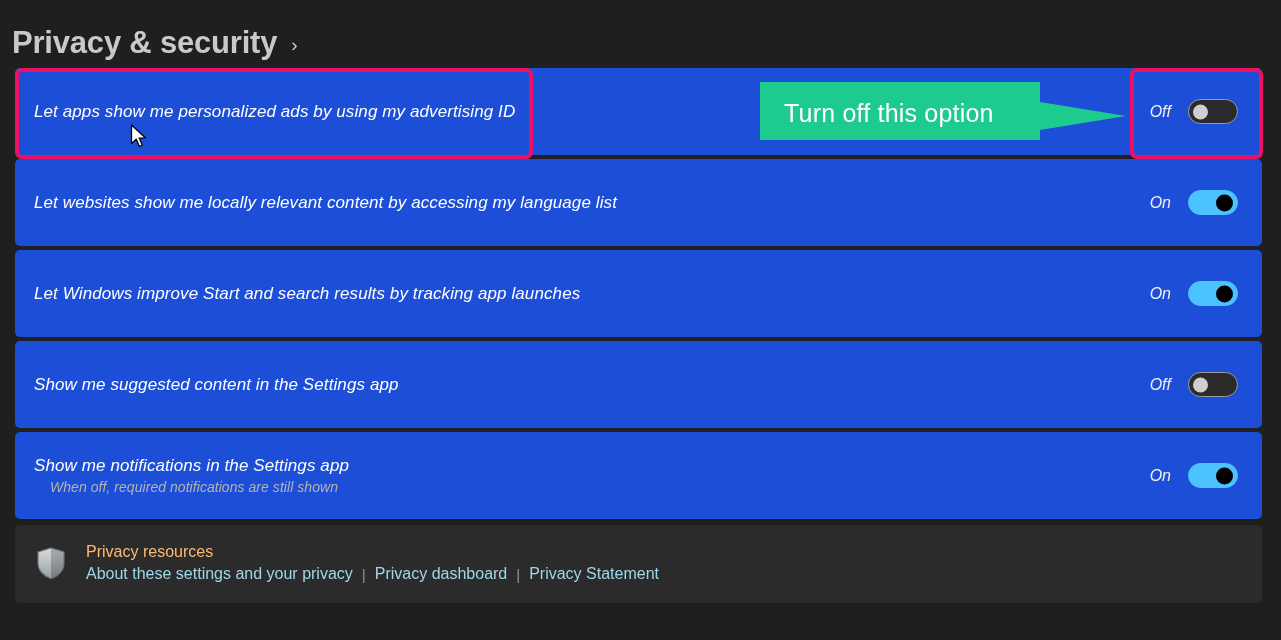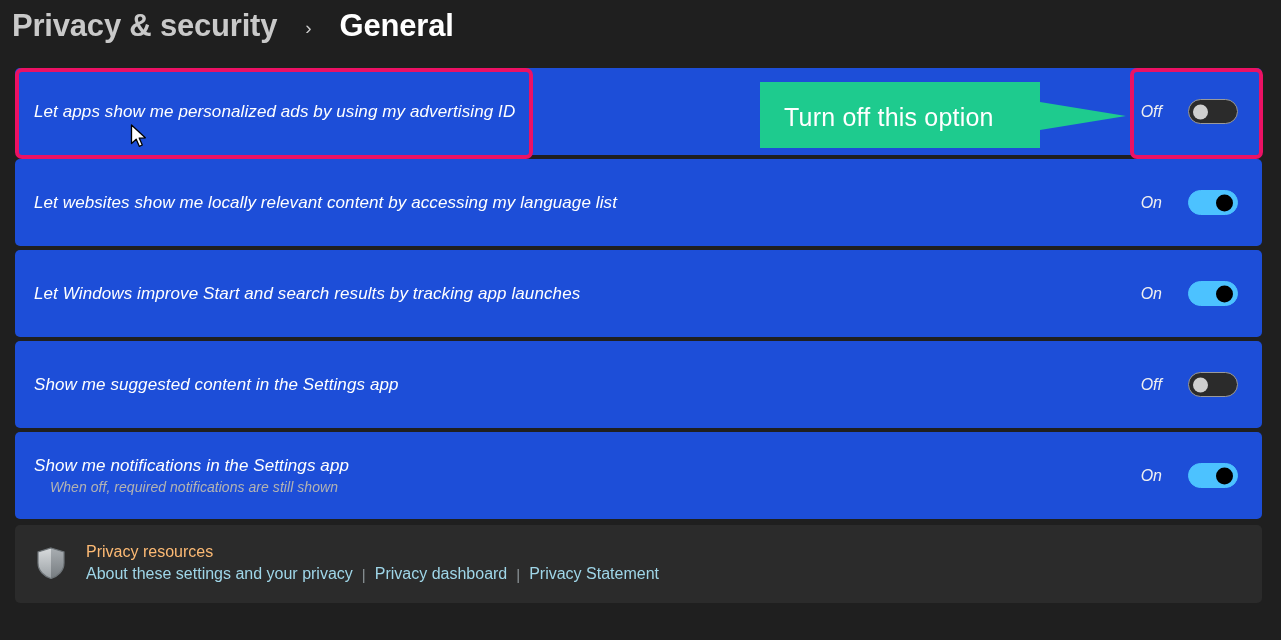--- a/index.html
+++ b/index.html
@@ -15,25 +15,25 @@
     background: #1f1f1f;
     font-family: "Liberation Sans", sans-serif;
     color: #ffffff;
     position: relative;
   }
 
   
   .breadcrumb {
     position: absolute;
     left: 12px;
-    top: 1px;
+    top: 18px;
     height: 50px;
     display: flex;
     align-items: center;
-    gap: 28px;
+    gap: 14px;
     white-space: nowrap;
   }
   .bc-parent {
     font-size: 31px;
     font-weight: 600;
     color: #c9c9c9;
     letter-spacing: -0.2px;
   }
   .bc-chevron {
     font-size: 19px;
@@ -78,21 +78,21 @@
   .row-sub {
     font-size: 14px;
     color: #b3b3b3;
     letter-spacing: 0.05px;
     margin-left: 16px;
   }
 
   .row-control {
     display: flex;
     align-items: center;
-    gap: 26px;
+    gap: 17px;
     flex-shrink: 0;
   }
   .state-label {
     font-size: 16px;
     color: #f0f0f0;
     min-width: 24px;
     text-align: right;
   }
 
   
@@ -184,21 +184,21 @@
     top: 82px;
     z-index: 45;
   }
   .callout-body {
     background: #1ecb8e;
     color: #ffffff;
     font-size: 25px;
     letter-spacing: 0.2px;
     padding: 18px 20px 13px 24px;
     width: 280px;
-    height: 66px;
+    height: 58px;
     display: flex;
     align-items: center;
   }
   .callout-arrow {
     position: absolute;
     left: 280px;
     top: 20px;
     width: 0; height: 0;
     border-top: 14px solid transparent;
     border-bottom: 14px solid transparent;
@@ -213,21 +213,20 @@
     z-index: 60;
     pointer-events: none;
   }
 </style>
 </head>
 <body>
 
 <div class="breadcrumb">
   <span class="bc-parent">Privacy &amp; security</span>
   <span class="bc-chevron">›</span>
-  <span class="bc-current">General</span>
 </div>
 
 <div class="list">
 
   <div class="row">
     <div class="row-text">
       <span class="row-title">Let apps show me personalized ads by using my advertising ID</span>
     </div>
     <div class="row-control">
       <span class="state-label">Off</span>

